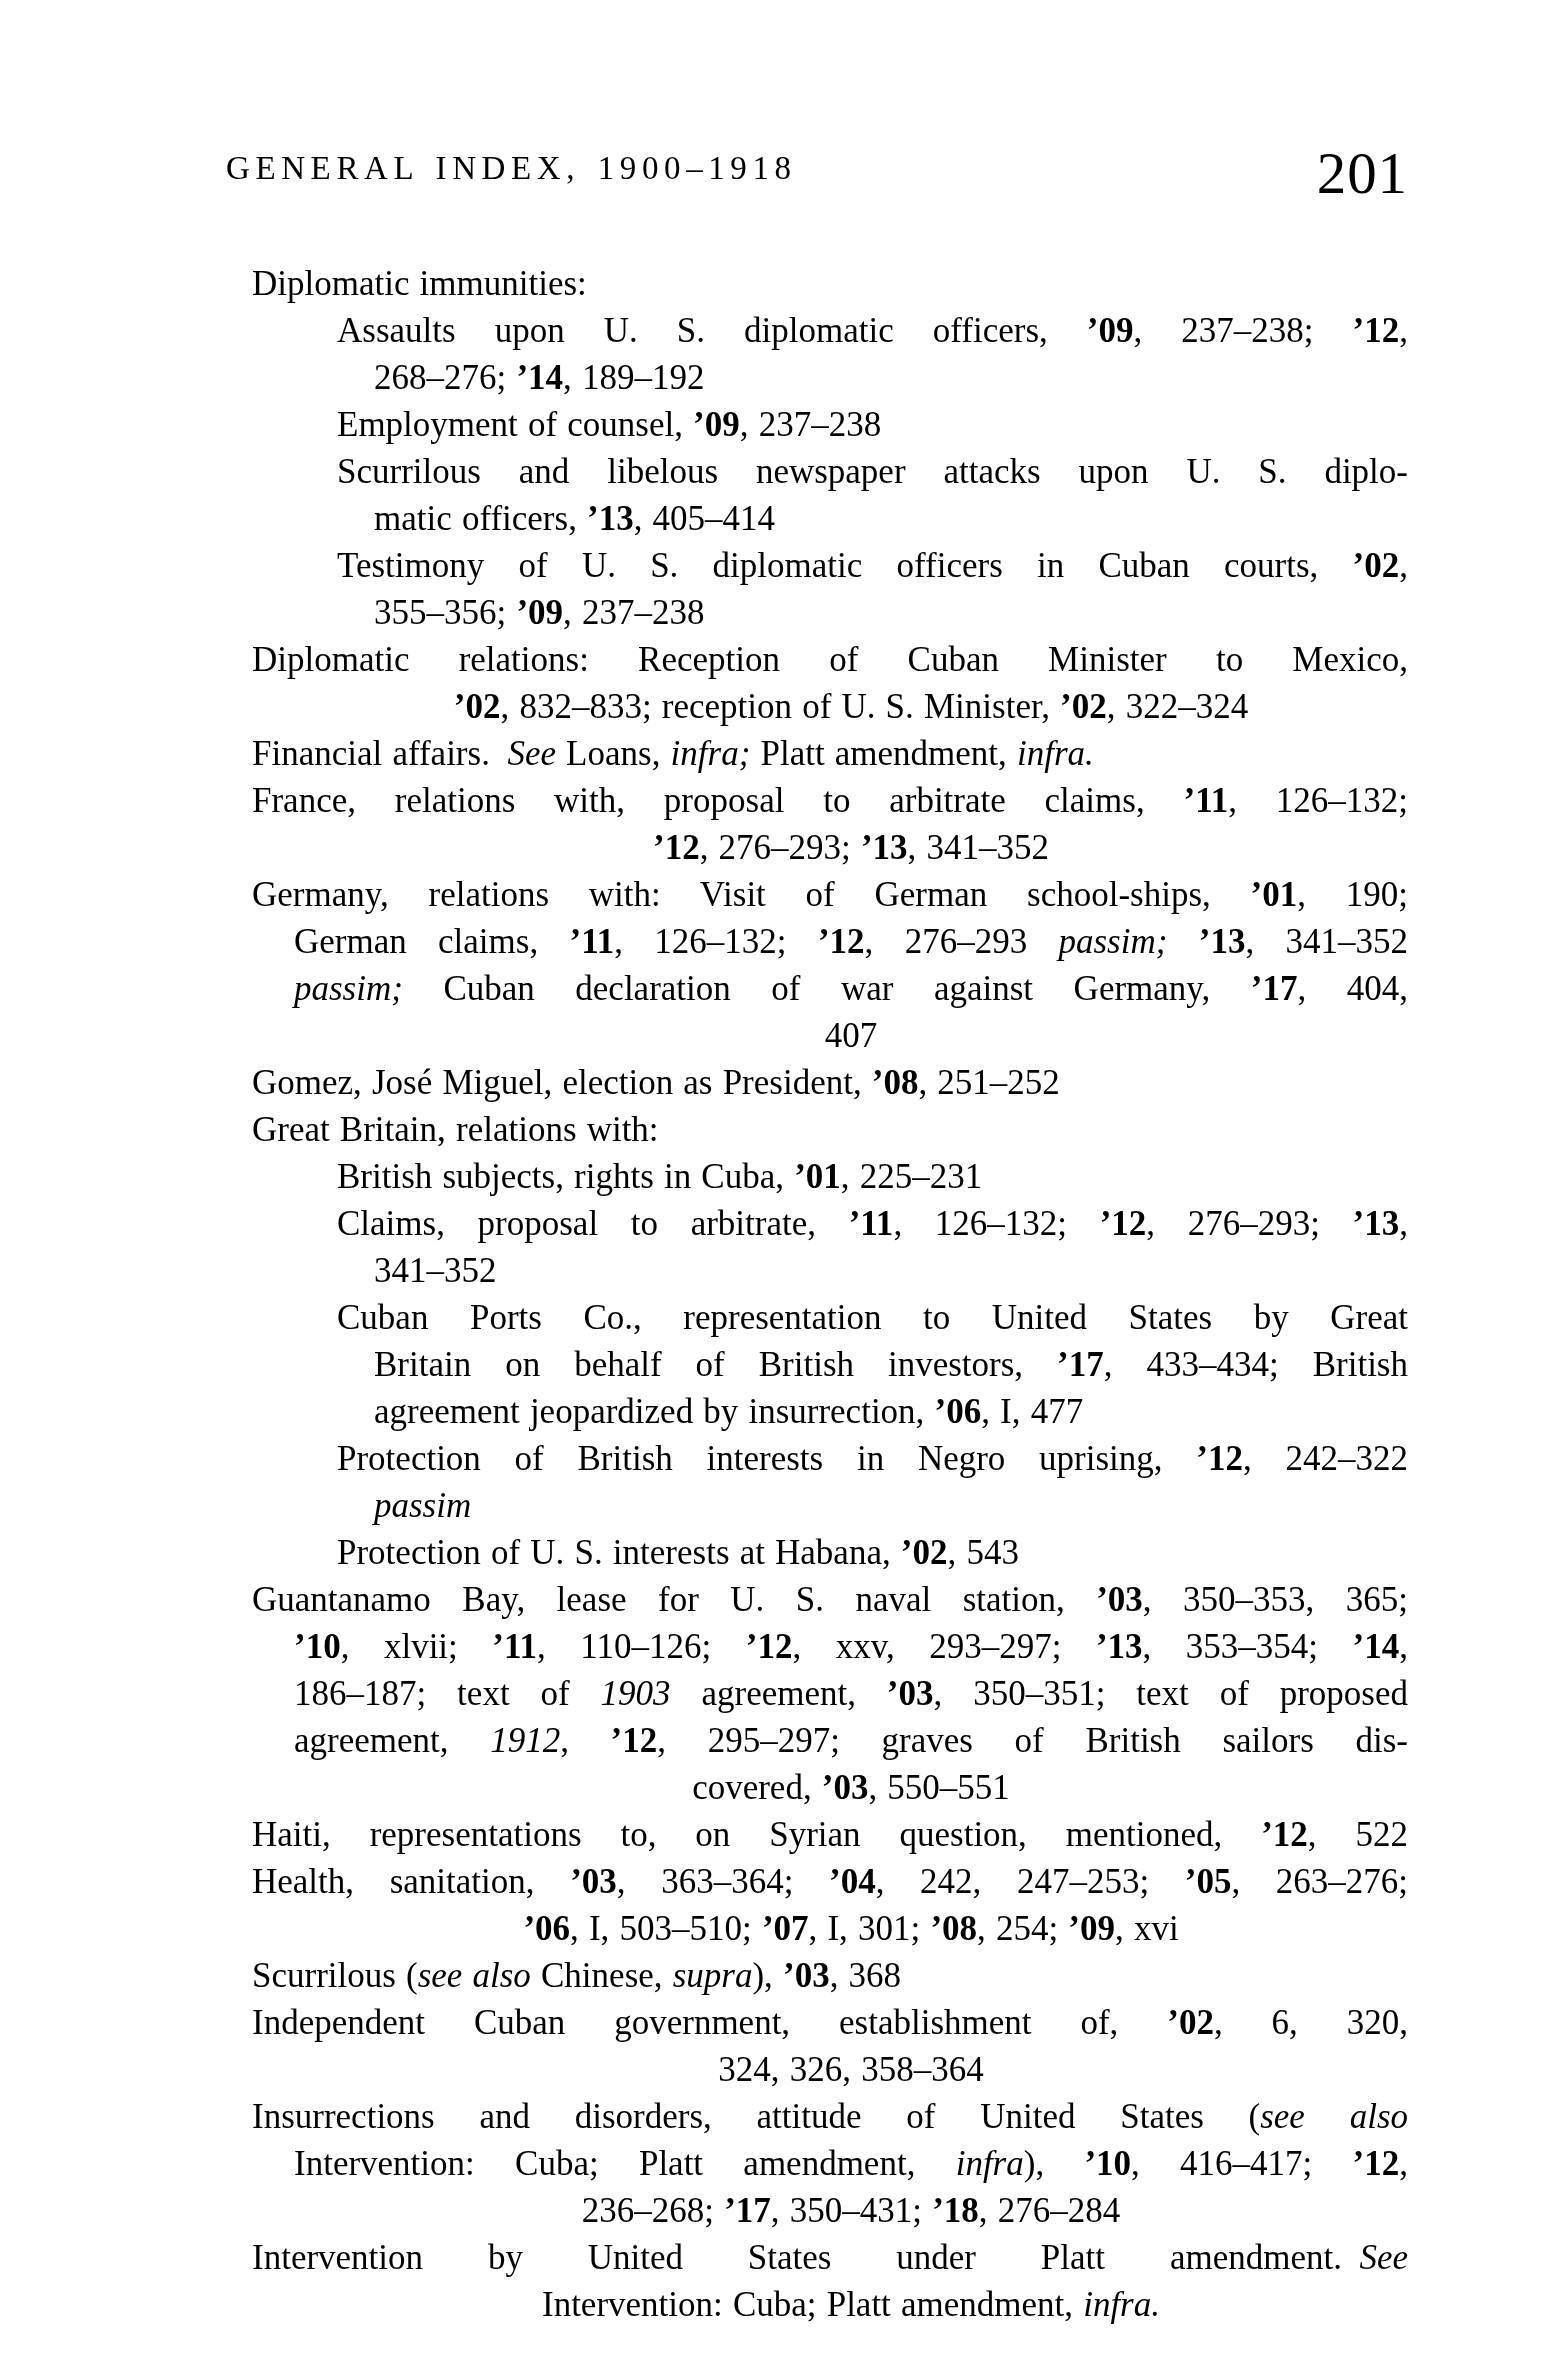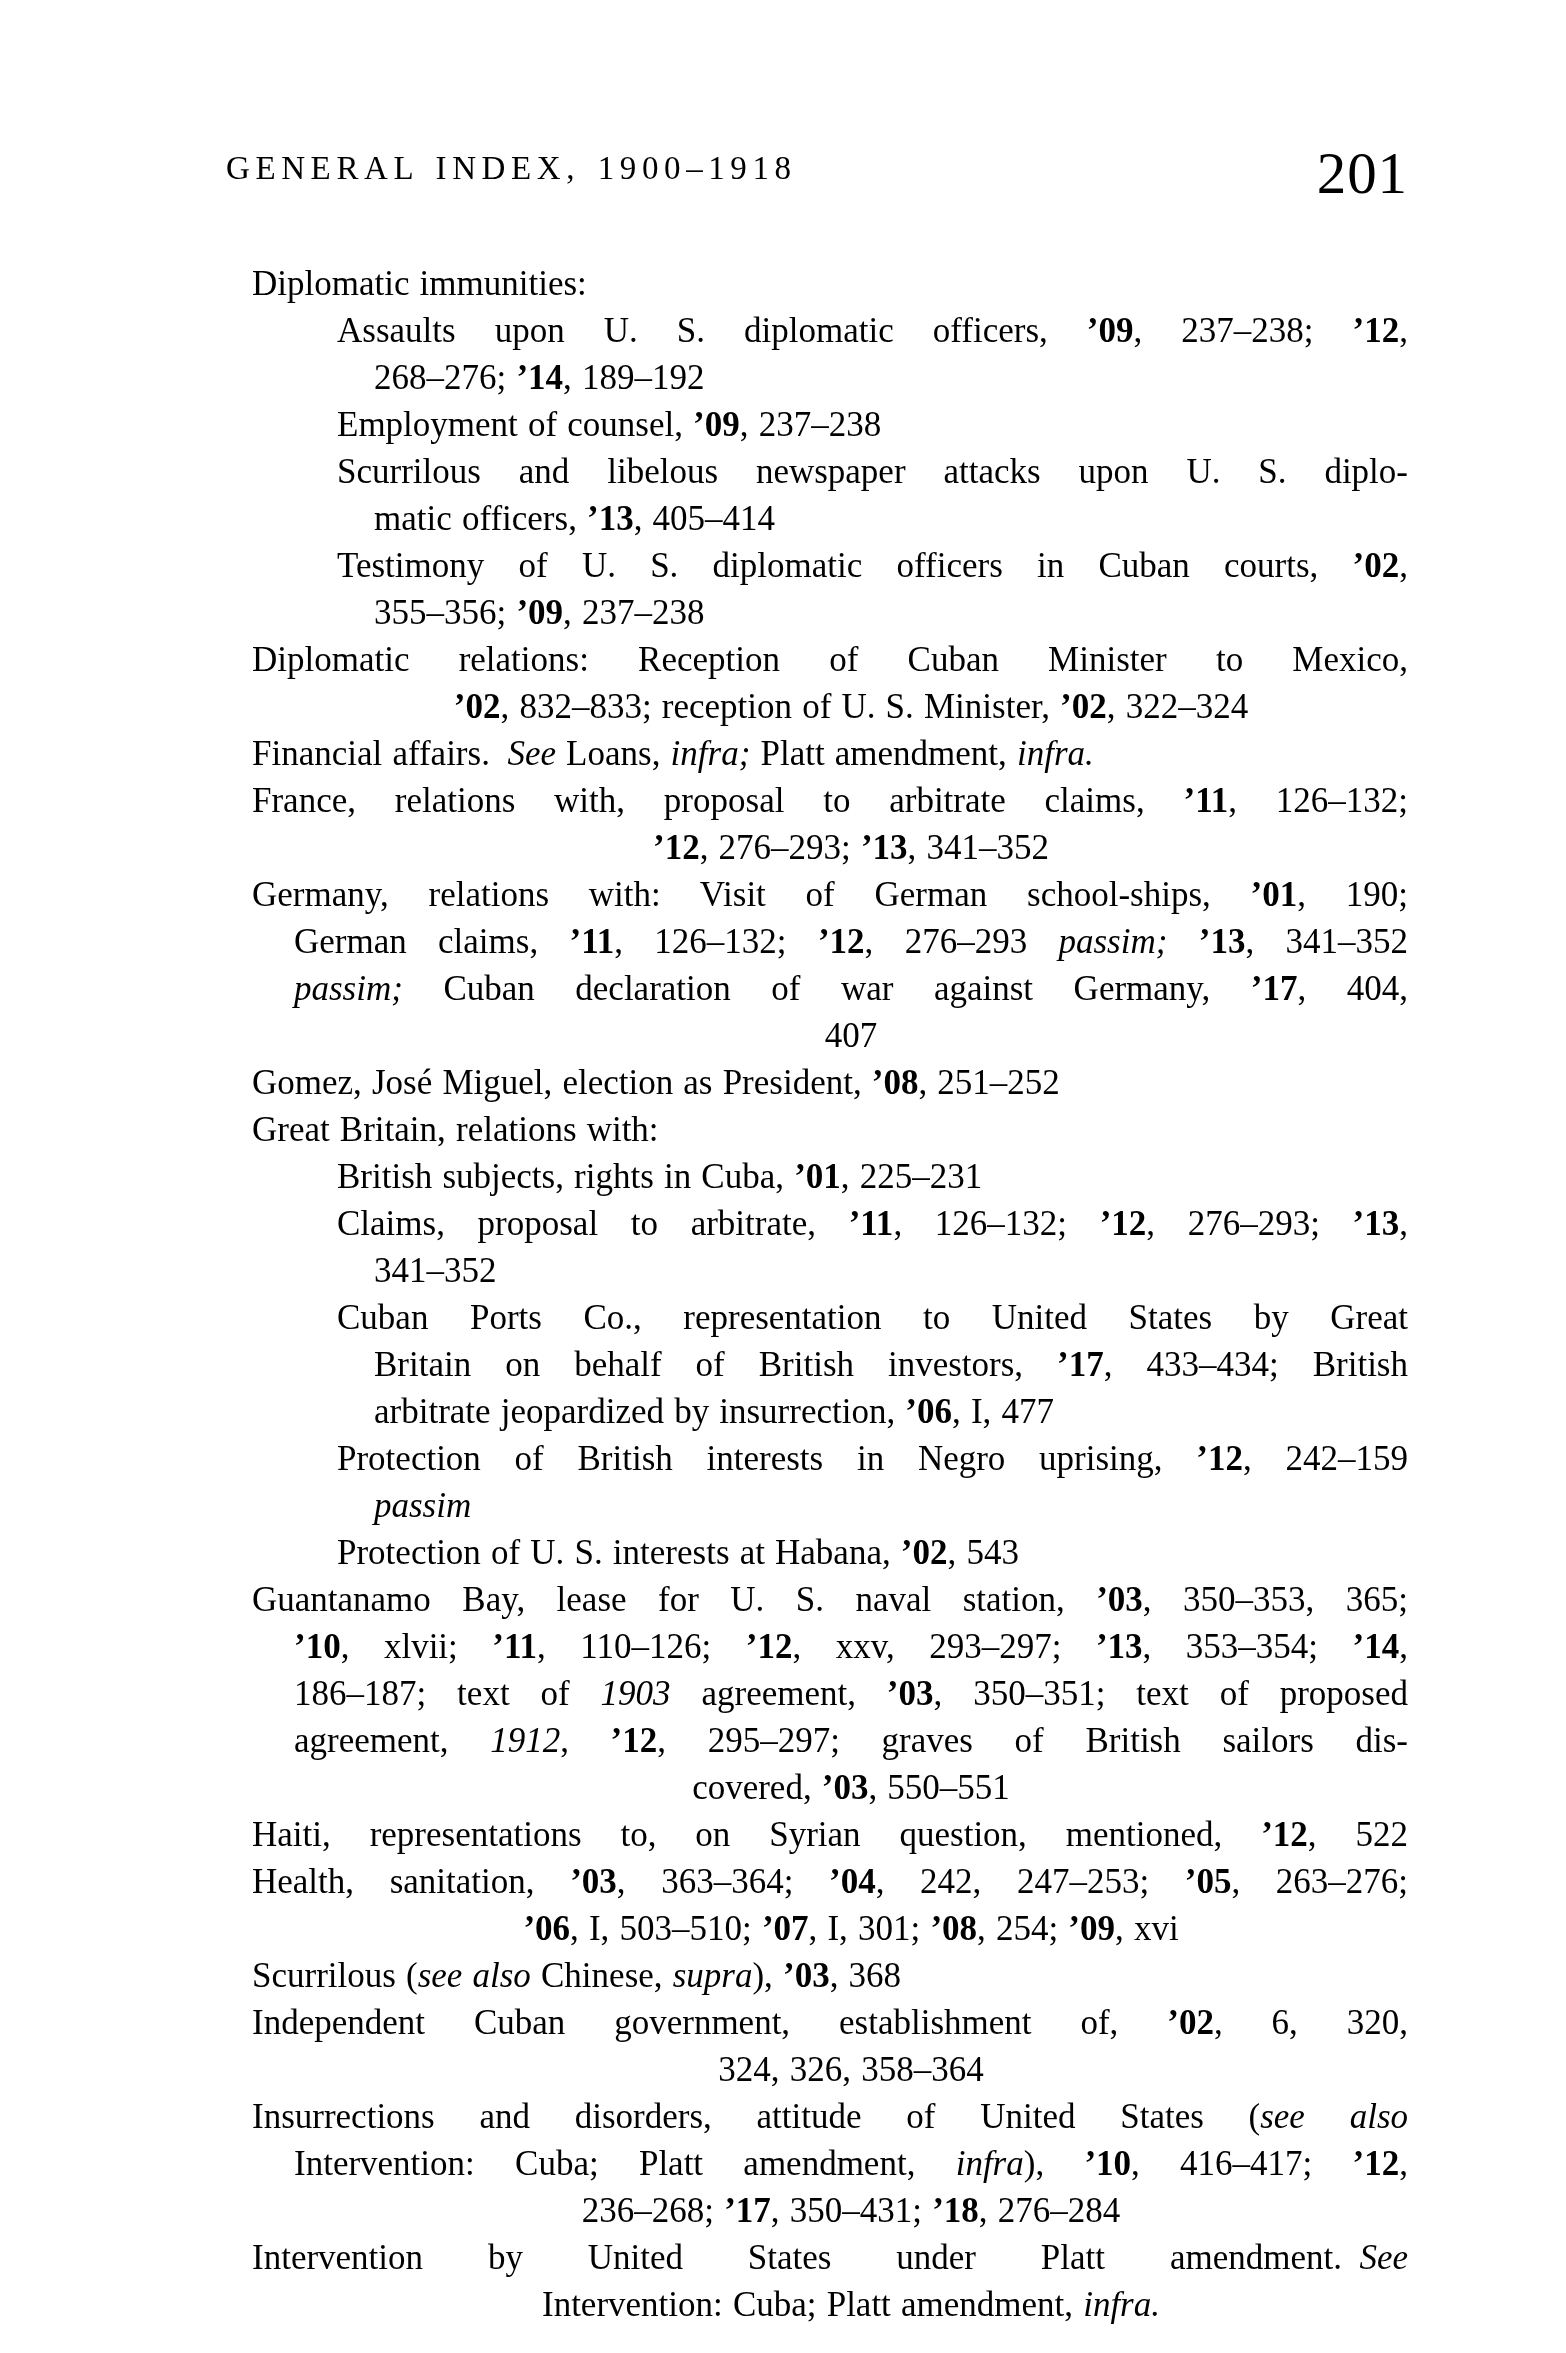--- a/index.html
+++ b/index.html
@@ -82,22 +82,22 @@
       <div class="line ind1 full"><span>German claims, </span><span class="b">’11</span><span>, 126–132; </span><span class="b">’12</span><span>, 276–293 </span><span class="i">passim;</span><span> </span><span class="b">’13</span><span>, 341–352</span></div>
       <div class="line ind1 full"><span class="i">passim;</span><span> Cuban declaration of war against Germany, </span><span class="b">’17</span><span>, 404,</span></div>
       <div class="line ind1"><span>407</span></div>
       <div class="line ind0"><span>Gomez, José Miguel, election as President, </span><span class="b">’08</span><span>, 251–252</span></div>
       <div class="line ind0"><span>Great Britain, relations with:</span></div>
       <div class="line ind2"><span>British subjects, rights in Cuba, </span><span class="b">’01</span><span>, 225–231</span></div>
       <div class="line ind2 full"><span>Claims, proposal to arbitrate, </span><span class="b">’11</span><span>, 126–132; </span><span class="b">’12</span><span>, 276–293; </span><span class="b">’13</span><span>,</span></div>
       <div class="line ind3"><span>341–352</span></div>
       <div class="line ind2 full"><span>Cuban Ports Co., representation to United States by Great</span></div>
       <div class="line ind3 full"><span>Britain on behalf of British investors, </span><span class="b">’17</span><span>, 433–434; British</span></div>
-      <div class="line ind3"><span>arbitrate jeopardized by insurrection, </span><span class="b">’06</span><span>, I, 477</span></div>
-      <div class="line ind2 full"><span>Protection of British interests in Negro uprising, </span><span class="b">’12</span><span>, 242–159</span></div>
+      <div class="line ind3"><span>agreement jeopardized by insurrection, </span><span class="b">’06</span><span>, I, 477</span></div>
+      <div class="line ind2 full"><span>Protection of British interests in Negro uprising, </span><span class="b">’12</span><span>, 242–322</span></div>
       <div class="line ind3"><span class="i">passim</span></div>
       <div class="line ind2"><span>Protection of U. S. interests at Habana, </span><span class="b">’02</span><span>, 543</span></div>
       <div class="line ind0 full"><span>Guantanamo Bay, lease for U. S. naval station, </span><span class="b">’03</span><span>, 350–353, 365;</span></div>
       <div class="line ind1 full"><span class="b">’10</span><span>, xlvii; </span><span class="b">’11</span><span>, 110–126; </span><span class="b">’12</span><span>, xxv, 293–297; </span><span class="b">’13</span><span>, 353–354; </span><span class="b">’14</span><span>,</span></div>
       <div class="line ind1 full"><span>186–187; text of </span><span class="i">1903</span><span> agreement, </span><span class="b">’03</span><span>, 350–351; text of proposed</span></div>
       <div class="line ind1 full"><span>agreement, </span><span class="i">1912</span><span>, </span><span class="b">’12</span><span>, 295–297; graves of British sailors dis-</span></div>
       <div class="line ind1"><span>covered, </span><span class="b">’03</span><span>, 550–551</span></div>
       <div class="line ind0 full"><span>Haiti, representations to, on Syrian question, mentioned, </span><span class="b">’12</span><span>, 522</span></div>
       <div class="line ind0 full"><span>Health, sanitation, </span><span class="b">’03</span><span>, 363–364; </span><span class="b">’04</span><span>, 242, 247–253; </span><span class="b">’05</span><span>, 263–276;</span></div>
       <div class="line ind1"><span class="b">’06</span><span>, I, 503–510; </span><span class="b">’07</span><span>, I, 301; </span><span class="b">’08</span><span>, 254; </span><span class="b">’09</span><span>, xvi</span></div>

